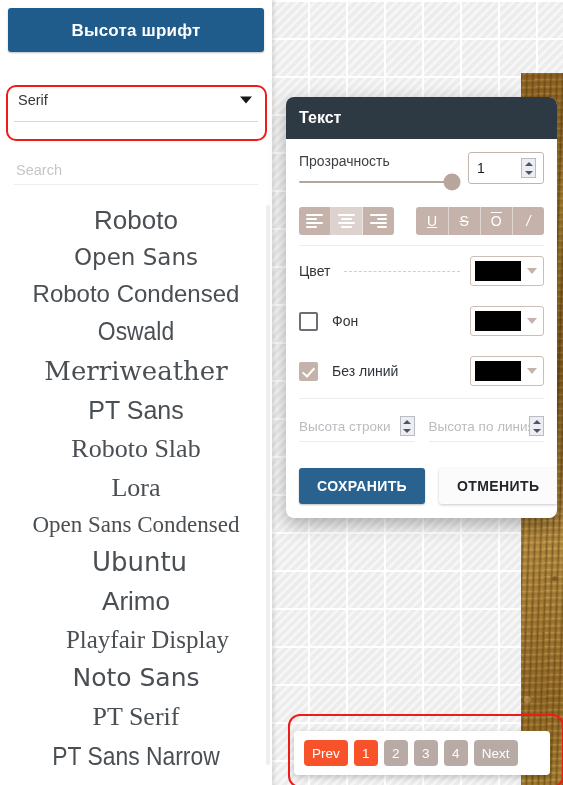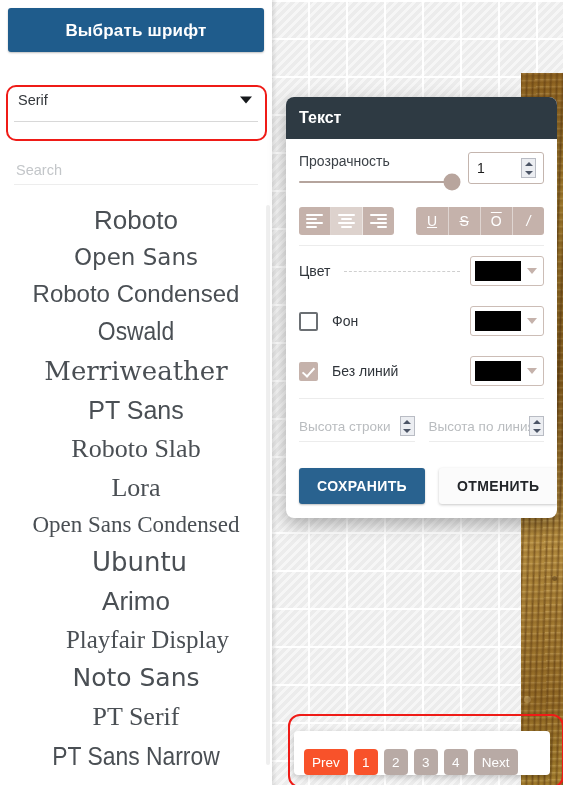--- a/index.html
+++ b/index.html
@@ -453,21 +453,21 @@
   .pager-card {
     position: absolute;
     left: 294px;
     top: 731px;
     width: 256px;
     height: 44px;
     background: #ffffff;
     border-radius: 4px;
     box-shadow: 0 2px 6px rgba(0,0,0,0.22);
     display: flex;
-    align-items: flex-end;
+    align-items: center;
     gap: 6px;
     padding: 0 10px;
     box-sizing: border-box;
     z-index: 25;
   }
   .pg {
     height: 26px;
     min-width: 24px;
     padding: 0 8px;
     border-radius: 4px;
@@ -485,21 +485,21 @@
 </style>
 </head>
 <body>
 
 <div id="screen">
 
   <div class="canvas-bg"></div>
   <div class="wood-strip"></div>
 
   <div class="font-panel">
-    <button class="panel-header-btn">Выбрать шрифт</button>
+    <button class="panel-header-btn">Высота шрифт</button>
 
     <div class="select-wrap">
       <div class="select-field">
         <span class="select-value">Serif</span>
         <span class="select-caret"></span>
       </div>
     </div>
 
     <div class="search-wrap">
       <input class="search-input" type="text" placeholder="Search" style="">

